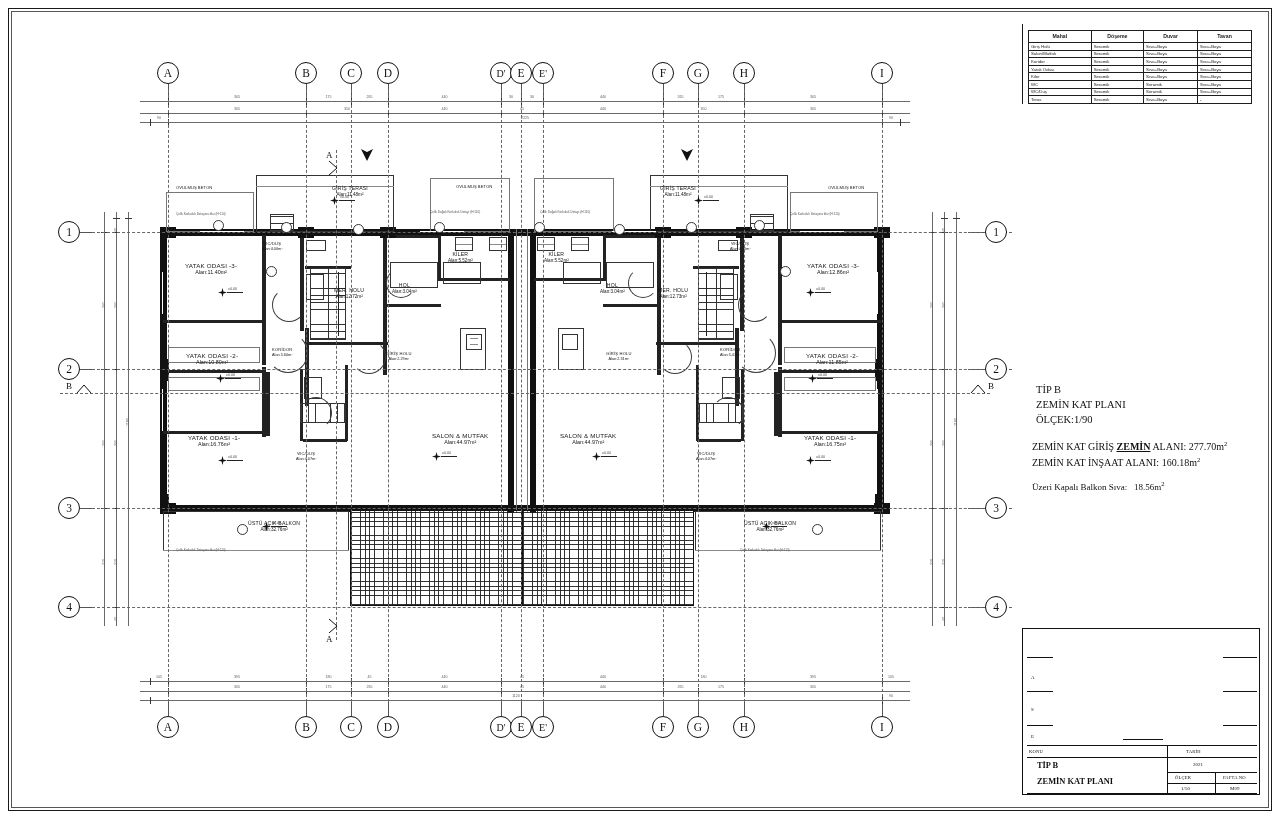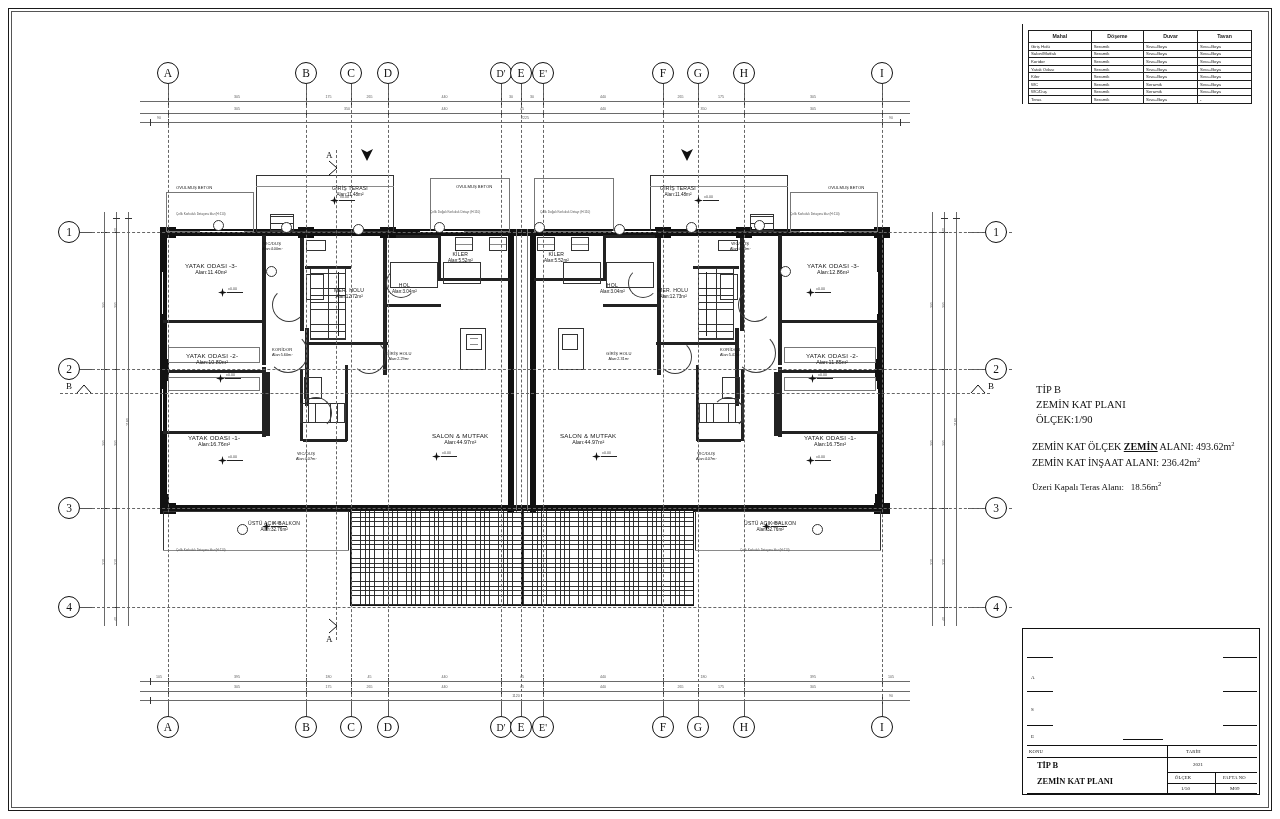--- a/index.html
+++ b/index.html
@@ -902,28 +902,28 @@
     </div>
 
   <div id="info-block">
     <div class="ttl">
       <div>TİP B</div>
       <div>ZEMİN KAT PLANI</div>
       <div>ÖLÇEK:1/90</div>
     </div>
     <div class="areas">
       <div>
-        <span>ZEMİN KAT ÖLÇEK </span><span class="u">ZEMİN</span><span> ALANI: 493.62m</span><sup>2</sup>
+        <span>ZEMİN KAT GİRİŞ </span><span class="u">ZEMİN</span><span> ALANI: 277.70m</span><sup>2</sup>
       </div>
       <div>
-        <span>ZEMİN KAT İNŞAAT ALANI: 236.42m</span><sup>2</sup>
+        <span>ZEMİN KAT İNŞAAT ALANI: 160.18m</span><sup>2</sup>
       </div>
     </div>
     <div class="bal">
-      <span>Üzeri Kapalı Teras Alanı:</span>&nbsp;&nbsp;&nbsp;<span>18.56m</span><sup>2</sup>
+      <span>Üzeri Kapalı Balkon Sıva:</span>&nbsp;&nbsp;&nbsp;<span>18.56m</span><sup>2</sup>
     </div>
   </div>
 
   <div id="titleblock">
     <div id="tb-grid">
         <div class="tb-line" style="left:4px; top:28px; width:26px; height:1.4px;"></div>
         <div class="tb-line" style="left:200px; top:28px; width:34px; height:1.4px;"></div>
         <div class="tb-line" style="left:4px; top:62px; width:26px; height:1.4px;"></div>
         <div class="tb-line" style="left:200px; top:62px; width:34px; height:1.4px;"></div>
         <div class="tb-line" style="left:4px; top:96px; width:26px; height:1.4px;"></div>

